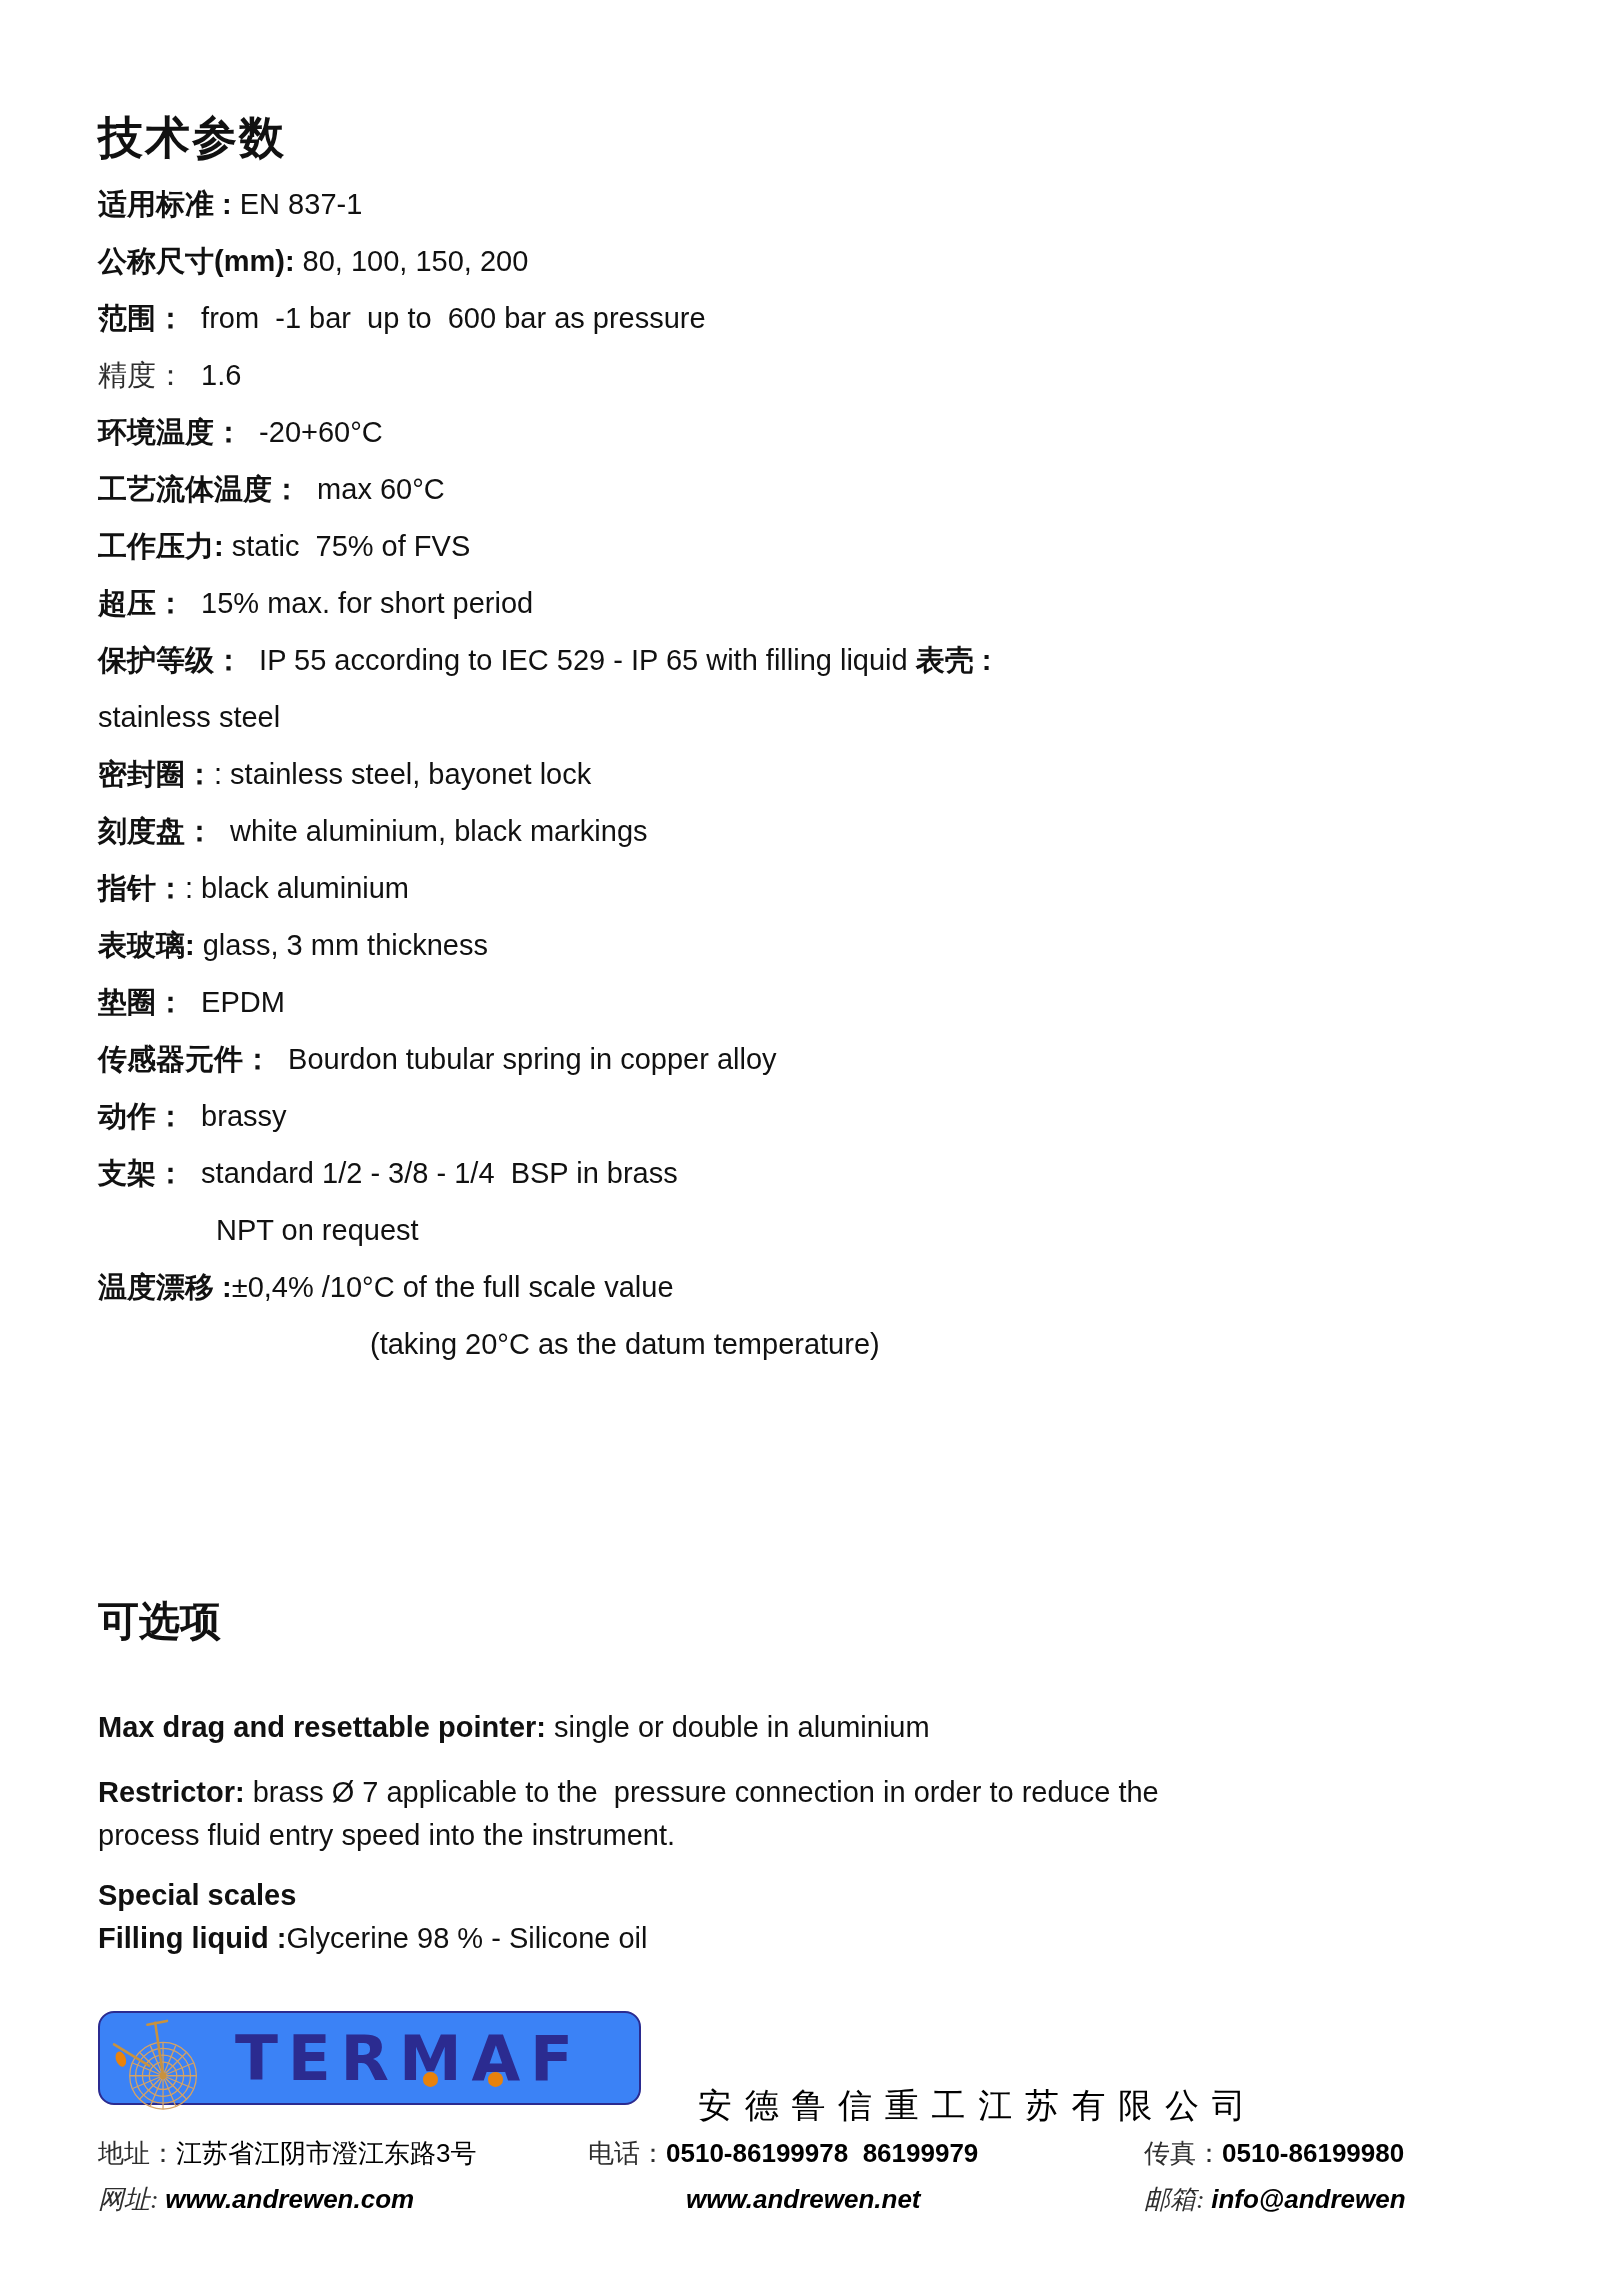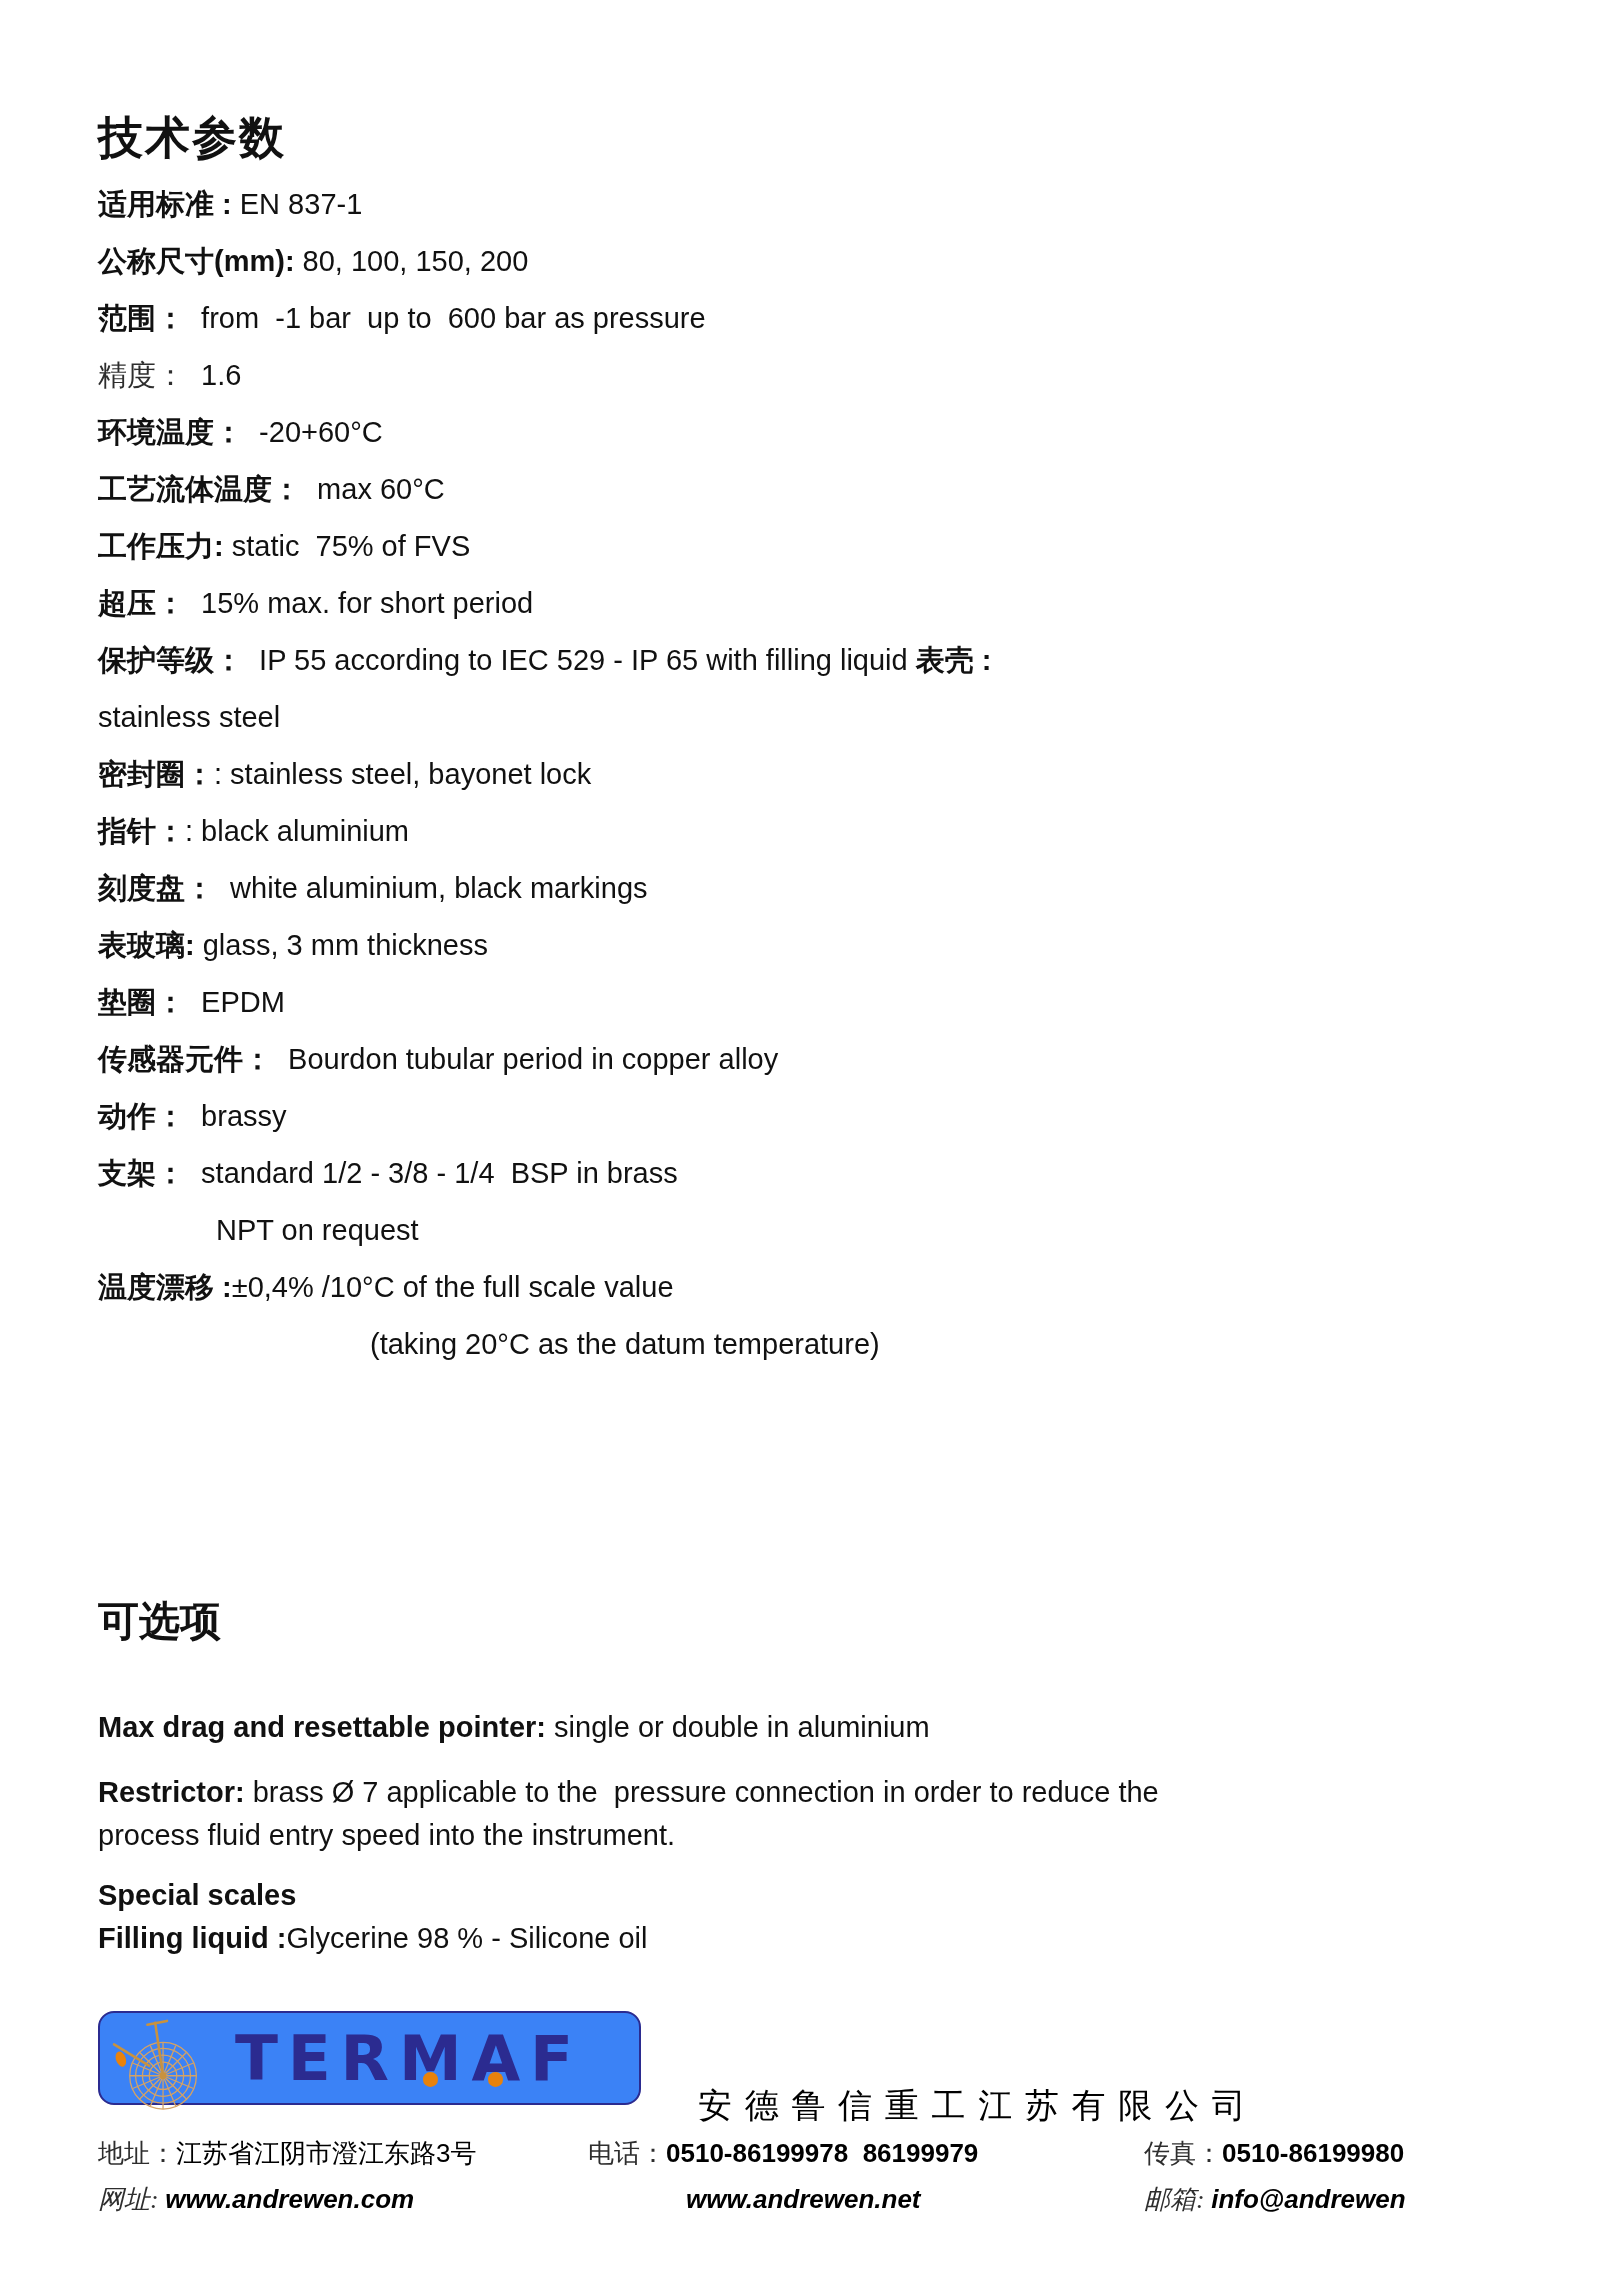--- a/index.html
+++ b/index.html
@@ -88,25 +88,25 @@
     <div class="line"><span class="lbl">公称尺寸(mm): </span><span class="val">80, 100, 150, 200</span></div>
     <div class="line"><span class="lbl">范围：</span><span class="val">  from  -1 bar  up to  600 bar as pressure</span></div>
     <div class="line"><span class="lbl light">精度：</span><span class="val">  1.6</span></div>
     <div class="line"><span class="lbl">环境温度：</span><span class="val">  -20+60°C</span></div>
     <div class="line"><span class="lbl">工艺流体温度：</span><span class="val">  max 60°C</span></div>
     <div class="line"><span class="lbl">工作压力: </span><span class="val">static  75% of FVS</span></div>
     <div class="line"><span class="lbl">超压：</span><span class="val">  15% max. for short period</span></div>
     <div class="line"><span class="lbl">保护等级：</span><span class="val">  IP 55 according to IEC 529 - IP 65 with filling liquid </span><span class="lbl">表壳 :</span></div>
     <div class="line"><span class="val">stainless steel</span></div>
     <div class="line"><span class="lbl">密封圈：</span><span class="val">: stainless steel, bayonet lock</span></div>
+    <div class="line"><span class="lbl">刻度盘：</span><span class="val">  white aluminium, black markings</span></div>
     <div class="line"><span class="lbl">指针：</span><span class="val">: black aluminium</span></div>
-    <div class="line"><span class="lbl">刻度盘：</span><span class="val">  white aluminium, black markings</span></div>
     <div class="line"><span class="lbl">表玻璃: </span><span class="val">glass, 3 mm thickness</span></div>
     <div class="line"><span class="lbl">垫圈：</span><span class="val">  EPDM</span></div>
-    <div class="line"><span class="lbl">传感器元件：</span><span class="val">  Bourdon tubular period in copper alloy</span></div>
+    <div class="line"><span class="lbl">传感器元件：</span><span class="val">  Bourdon tubular spring in copper alloy</span></div>
     <div class="line"><span class="lbl">动作：</span><span class="val">  brassy</span></div>
     <div class="line"><span class="lbl">支架：</span><span class="val">  standard 1/2 - 3/8 - 1/4  BSP in brass</span></div>
     <div class="line indent-1"><span class="val">NPT on request</span></div>
     <div class="line"><span class="lbl">温度漂移 :</span><span class="val">±0,4% /10°C of the full scale value</span></div>
     <div class="line indent-2"><span class="val">(taking 20°C as the datum temperature)</span></div>
   </div>
 
   <div class="options">
     <div class="opt-heading">可选项</div>
     <div class="opt-line opt-gap-a"><span class="opt-bold">Max drag and resettable pointer:</span><span> single or double in aluminium</span></div>

